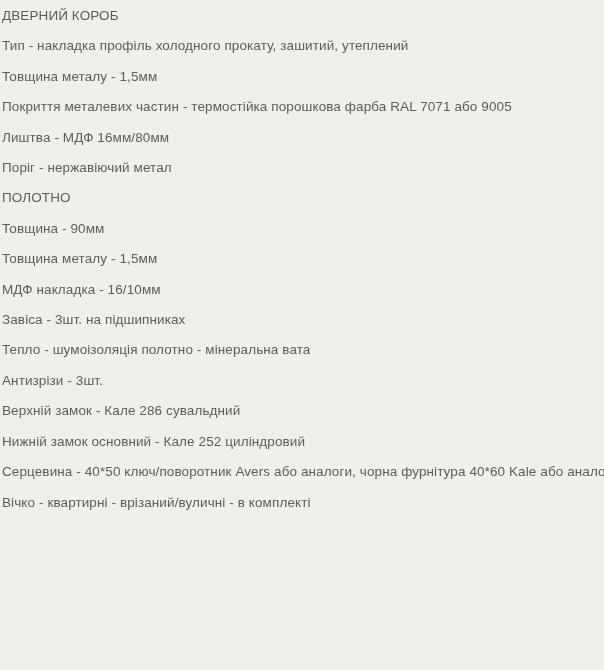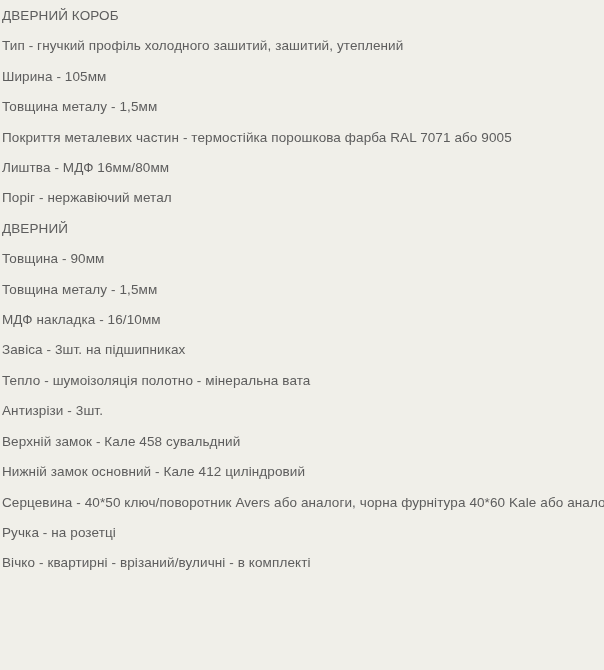--- a/index.html
+++ b/index.html
@@ -31,34 +31,32 @@
     
     text-transform: none;
   }
 </style>
 </head>
 <body>
 
 <div class="spec-list">
 
   <p class="spec-line spec-heading">ДВЕРНИЙ КОРОБ</p>
-  <p class="spec-line">Тип - гнучкий профіль холодного зашитий, зашитий, утеплений</p>
-  <p class="spec-line">Ширина - 105мм</p>
+  <p class="spec-line">Тип - накладка профіль холодного прокату, зашитий, утеплений</p>
   <p class="spec-line">Товщина металу - 1,5мм</p>
   <p class="spec-line">Покриття металевих частин - термостійка порошкова фарба RAL 7071 або 9005</p>
   <p class="spec-line">Лиштва - МДФ 16мм/80мм</p>
   <p class="spec-line">Поріг - нержавіючий метал</p>
 
-  <p class="spec-line spec-heading">ДВЕРНИЙ</p>
+  <p class="spec-line spec-heading">ПОЛОТНО</p>
   <p class="spec-line">Товщина - 90мм</p>
   <p class="spec-line">Товщина металу - 1,5мм</p>
   <p class="spec-line">МДФ накладка - 16/10мм</p>
   <p class="spec-line">Завіса - 3шт. на підшипниках</p>
   <p class="spec-line">Тепло - шумоізоляція полотно - мінеральна вата</p>
   <p class="spec-line">Антизрізи - 3шт.</p>
 
-  <p class="spec-line">Верхній замок - Кале 458 сувальдний</p>
-  <p class="spec-line">Нижній замок основний - Кале 412 циліндровий</p>
+  <p class="spec-line">Верхній замок - Кале 286 сувальдний</p>
+  <p class="spec-line">Нижній замок основний - Кале 252 циліндровий</p>
   <p class="spec-line">Серцевина - 40*50 ключ/поворотник Avers або аналоги, чорна фурнітура 40*60 Kale або аналоги</p>
-  <p class="spec-line">Ручка - на розетці</p>
   <p class="spec-line">Вічко - квартирні - врізаний/вуличні - в комплекті</p>
 
 </div>
 
 </body></html>

